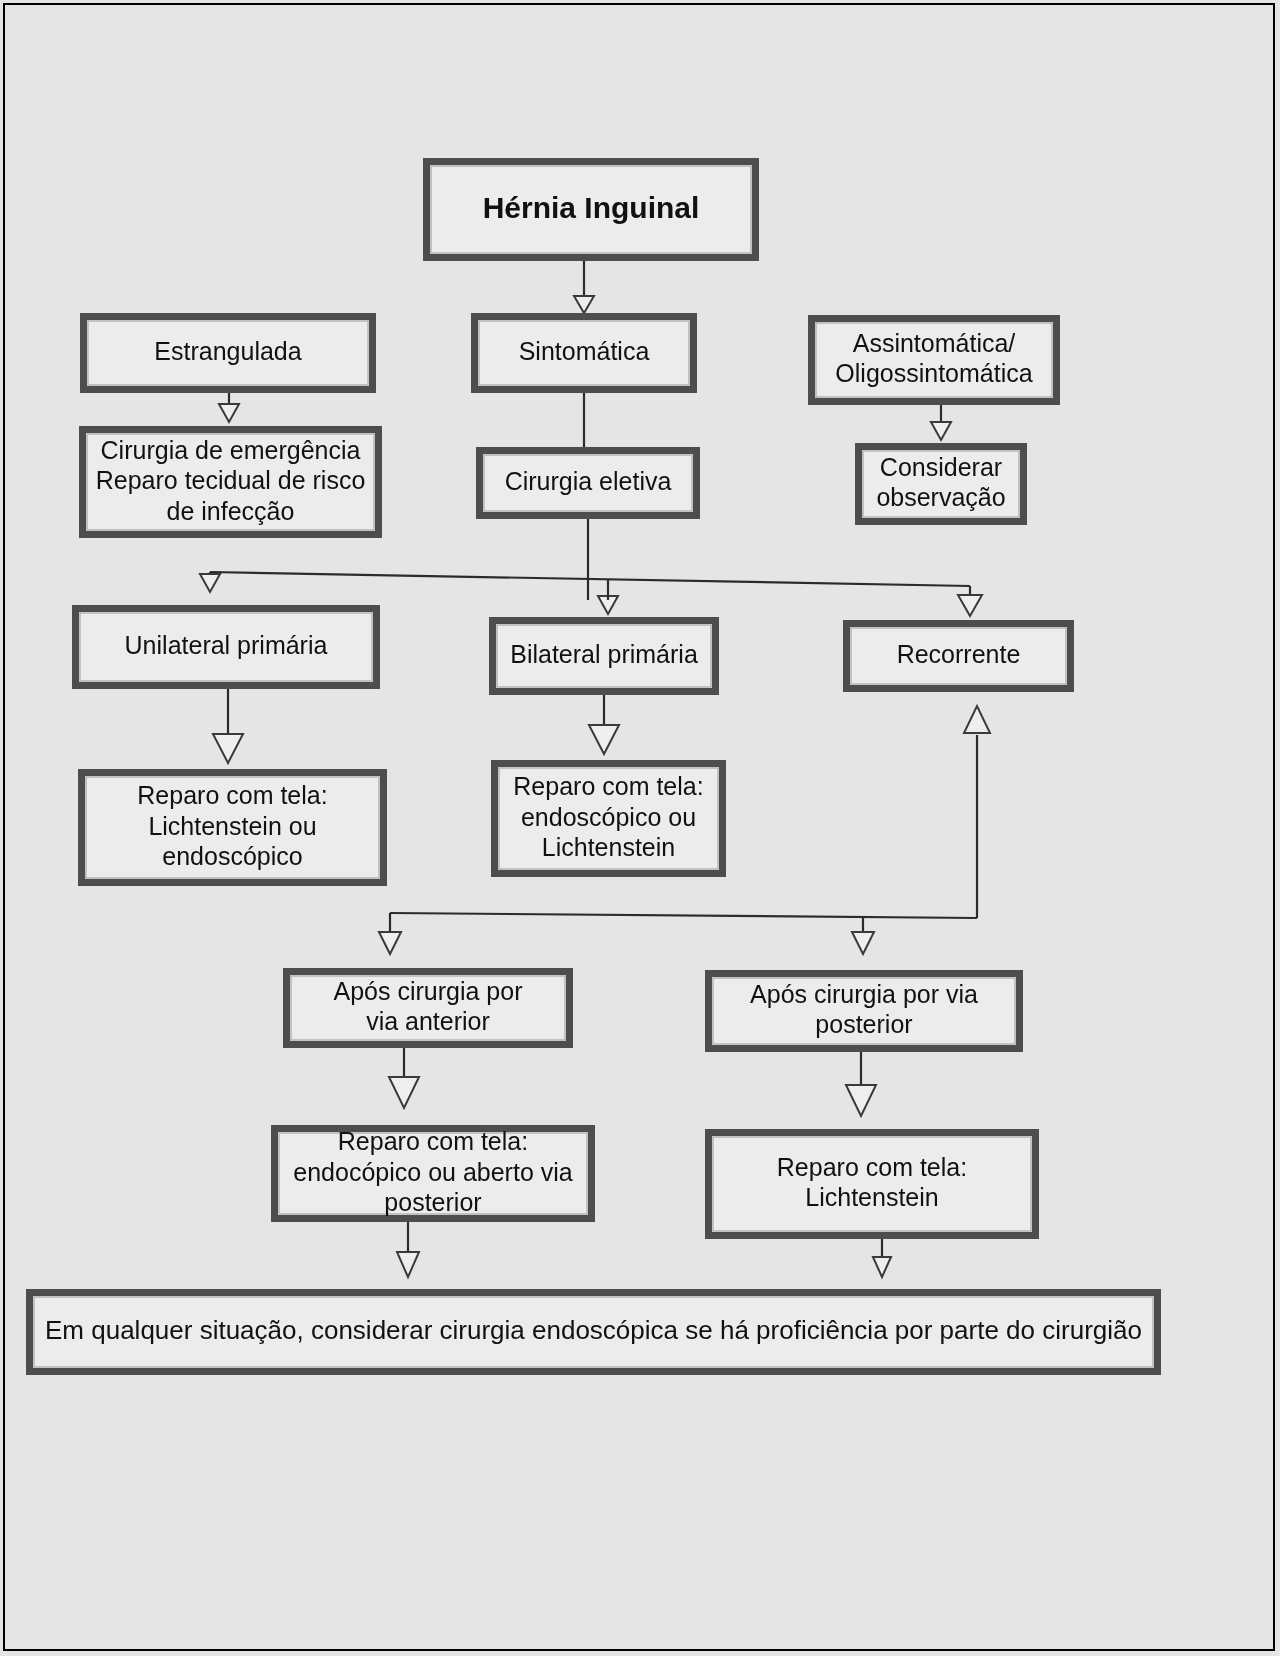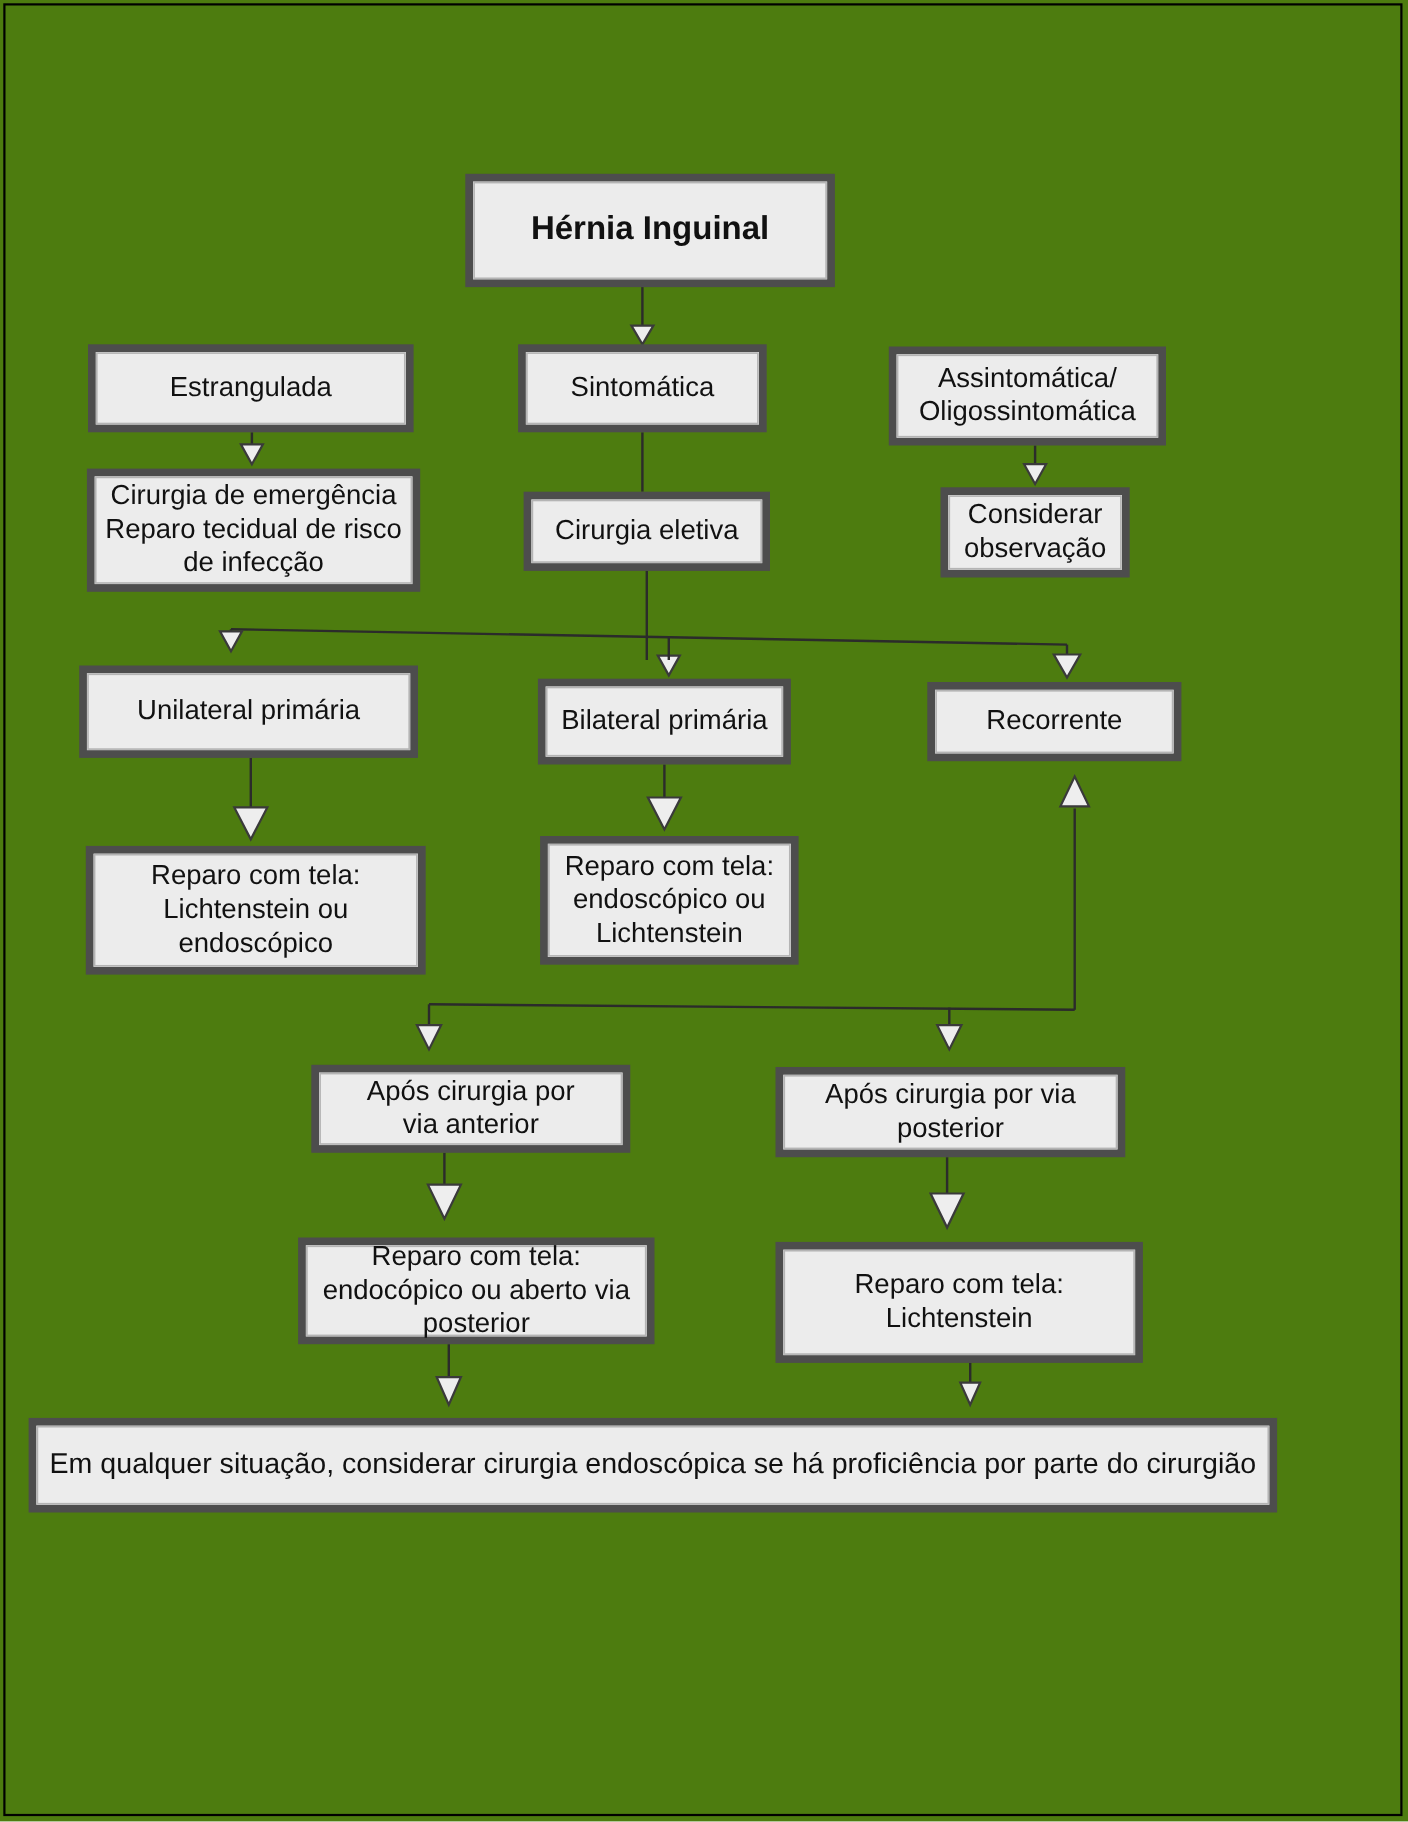--- a/index.html
+++ b/index.html
@@ -7,21 +7,21 @@
     padding: 0;
     background: #ffffff;
   }
   body {
     font-family: "Liberation Sans", sans-serif;
   }
   #page {
     position: relative;
     width: 1280px;
     height: 1656px;
-    background: #4d7c0f;
+    background: #e5e5e5;
     box-sizing: border-box;
     overflow: hidden;
   }
   #page-border {
     position: absolute;
     left: 3px;
     top: 3px;
     width: 1272px;
     height: 1648px;
     border: 2px solid #000000;

